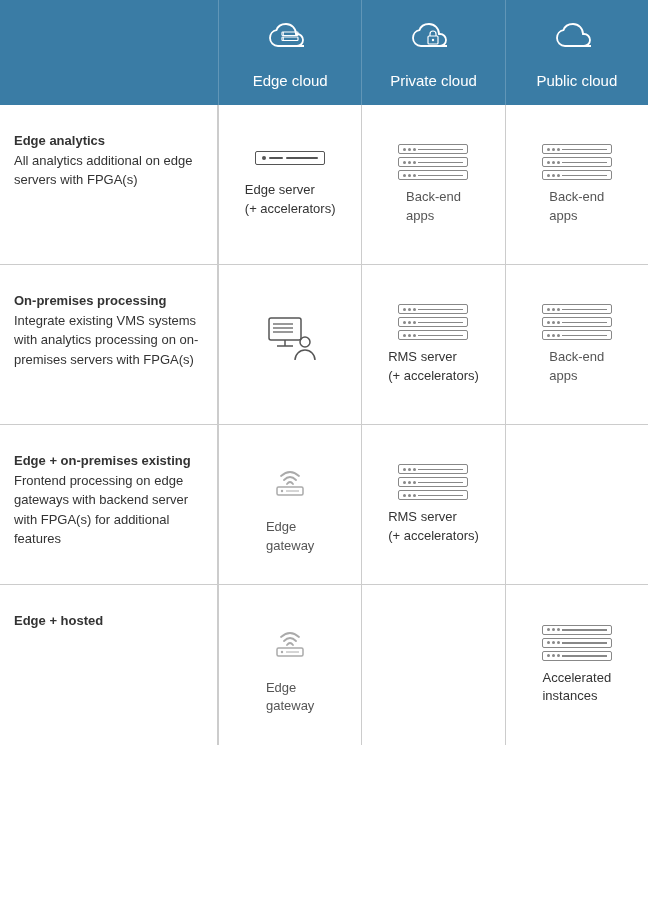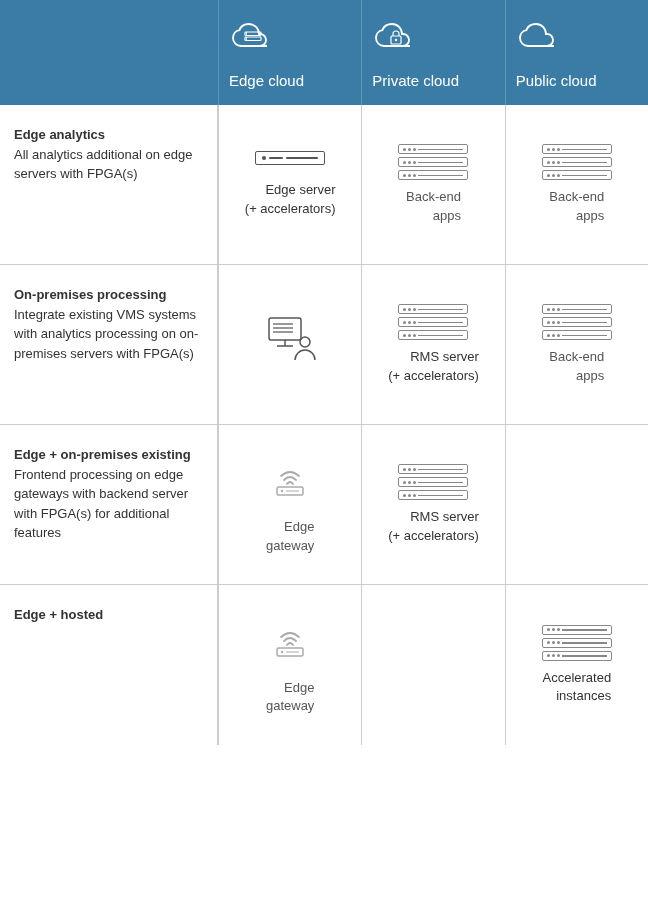--- a/index.html
+++ b/index.html
@@ -16,21 +16,21 @@
       background: #3a7ca5;
     }
     .header-row .col-label {
       flex: 0 0 218px;
       background: #3a7ca5;
     }
     .header-col {
       flex: 1;
       display: flex;
       flex-direction: column;
-      align-items: flex-start;
+      align-items: center;
       justify-content: center;
       color: #fff;
       padding: 18px 10px 16px;
       border-left: 1px solid rgba(255,255,255,0.2);
     }
     .header-icon {
       font-size: 36px;
       margin-bottom: 8px;
       line-height: 1;
     }
@@ -42,38 +42,38 @@
     }
 
     
     .body-row {
       display: flex;
       border-bottom: 1px solid #ccc;
       min-height: 160px;
     }
     .col-label {
       flex: 0 0 218px;
-      padding: 20px 14px;
+      padding: 26px 14px;
       border-right: 1px solid #ccc;
       font-size: 13px;
       line-height: 1.5;
       color: #333;
     }
     .col-label strong {
       font-weight: bold;
     }
     .body-cell {
       flex: 1;
       display: flex;
       flex-direction: column;
       align-items: center;
       justify-content: center;
       padding: 14px 0;
       border-left: 1px solid #ccc;
-      text-align: right;
+      text-align: left;
       font-size: 13px;
       color: #555;
     }
     .body-cell:first-of-type {
       border-left: none;
     }
     .cell-icon {
       margin-bottom: 8px;
       line-height: 1;
     }

